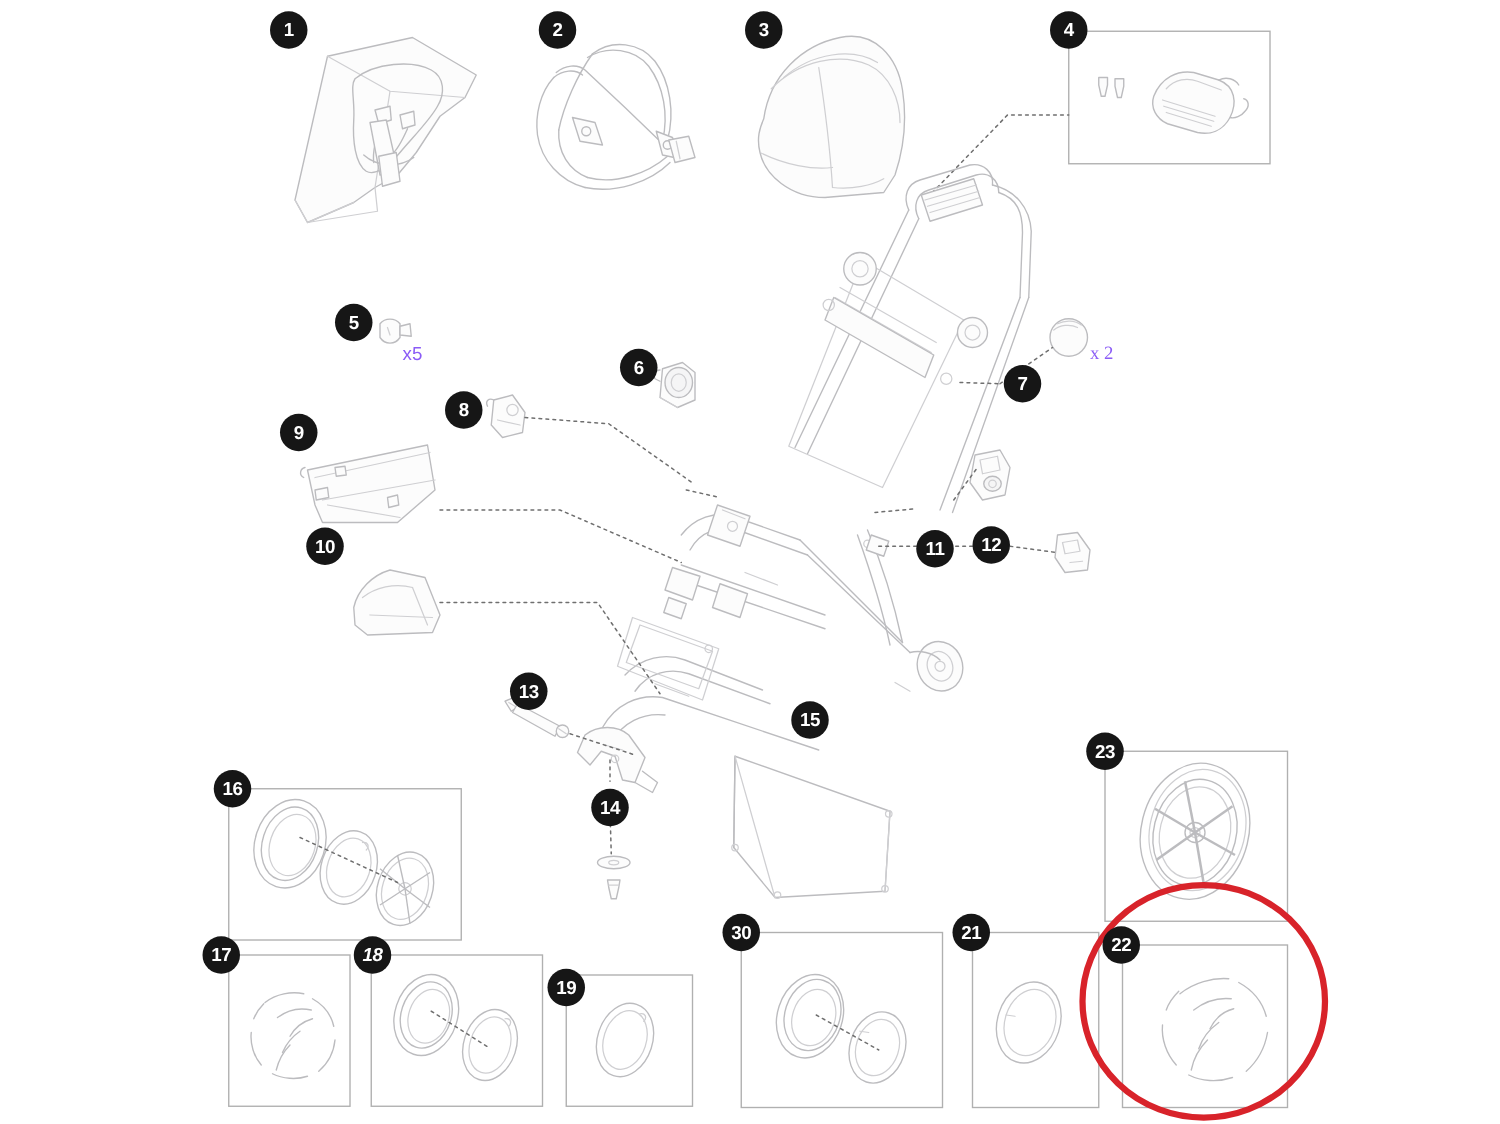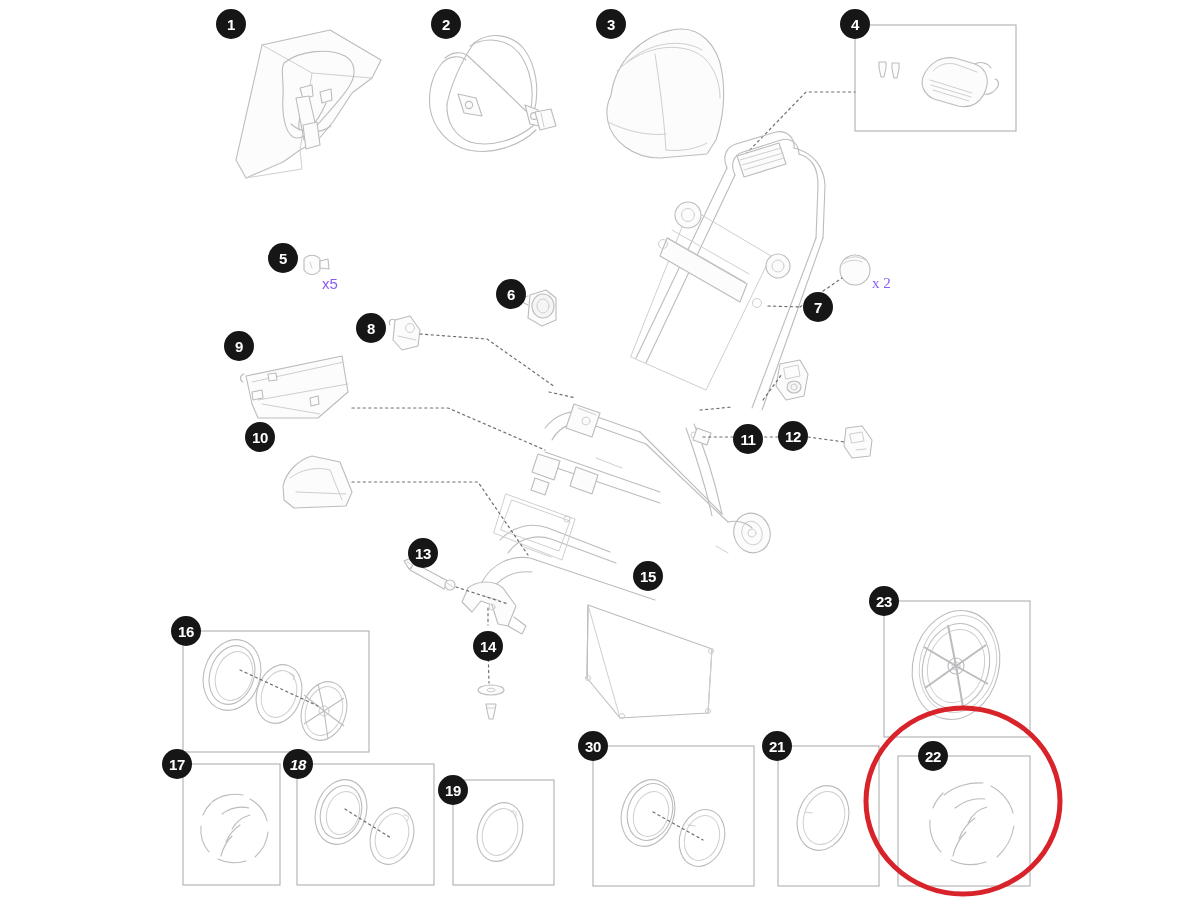--- a/index.html
+++ b/index.html
@@ -444,19 +444,19 @@
   <div class="badge" style="left:778px; top:421px;">12</div>
   <div class="badge" style="left:408px; top:538px;">13</div>
   <div class="badge" style="left:473px; top:631px;">14</div>
   <div class="badge" style="left:633px; top:561px;">15</div>
   <div class="badge" style="left:171px; top:616px;">16</div>
   <div class="badge" style="left:162px; top:749px;text-align:right;">17</div>
   <div class="badge" style="left:283px; top:749px;font-style:italic;">18</div>
   <div class="badge" style="left:438px; top:764px;margin-top:11px;">19</div>
   <div class="badge" style="left:578px; top:731px;">30</div>
   <div class="badge" style="left:762px; top:731px;">21</div>
-  <div class="badge" style="left:918px; top:741px;text-align:center;">22</div>
+  <div class="badge" style="left:882px; top:741px;text-align:center;">22</div>
   <div class="badge" style="left:869px; top:586px;">23</div>
 
   <div class="qty" style="left:322px; top:275px;">x5</div>
   <div class="qty" style="left:872px; top:275px;font-family:Liberation Serif, serif;">x 2</div>
 
 </div>
 
 </body></html>

